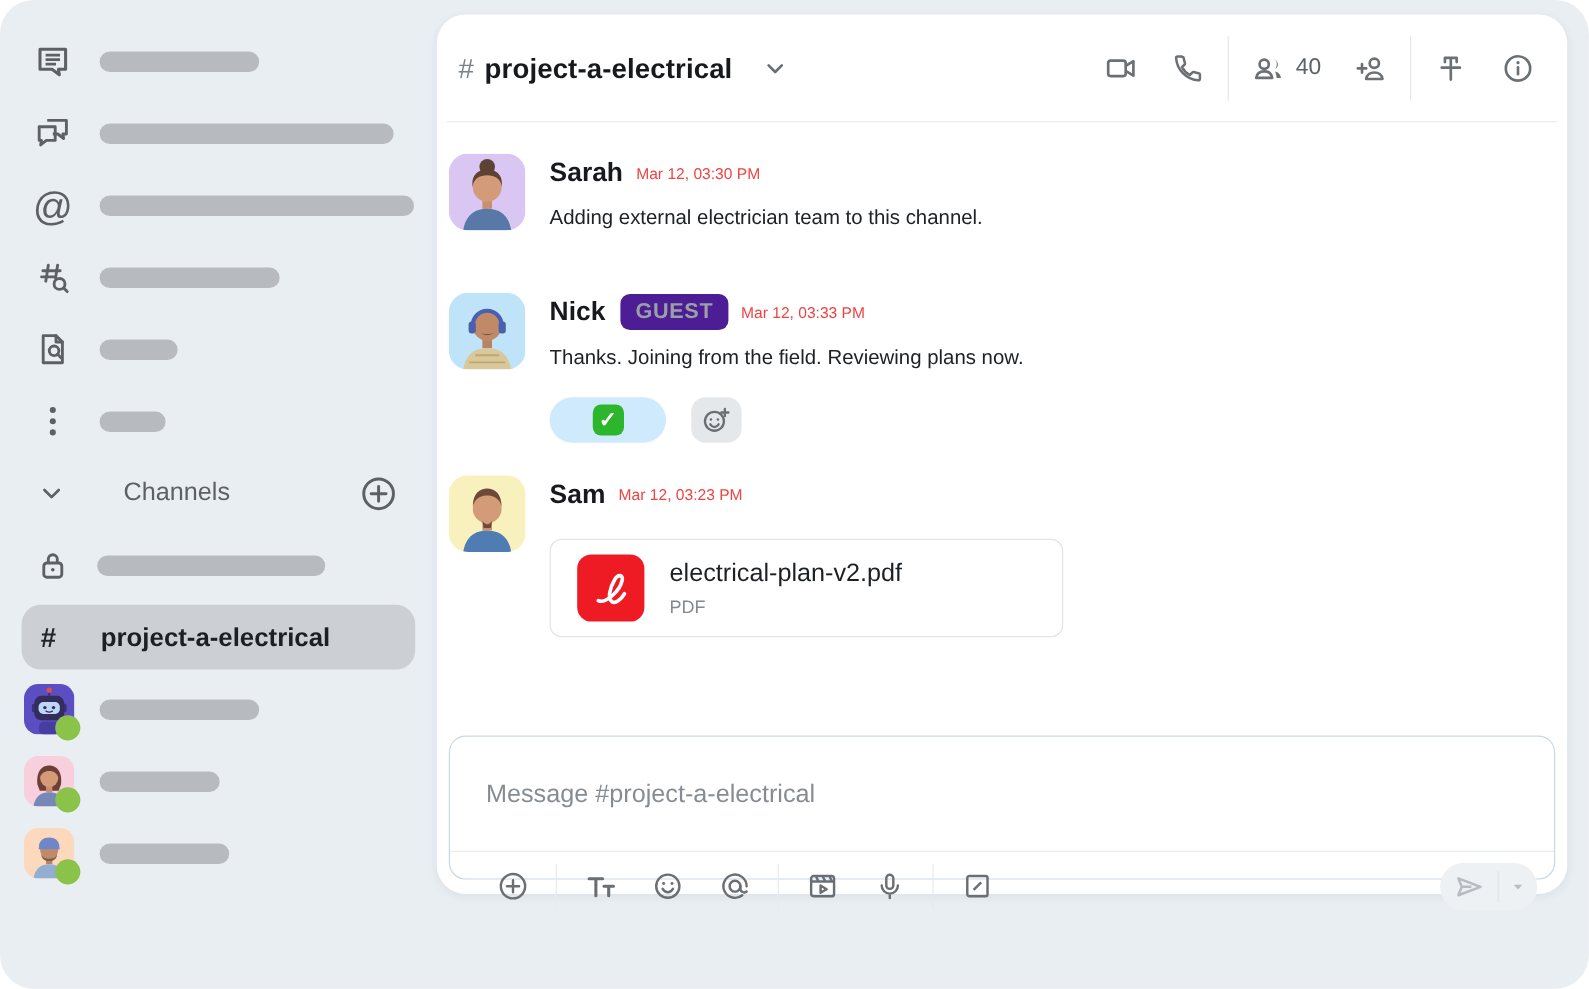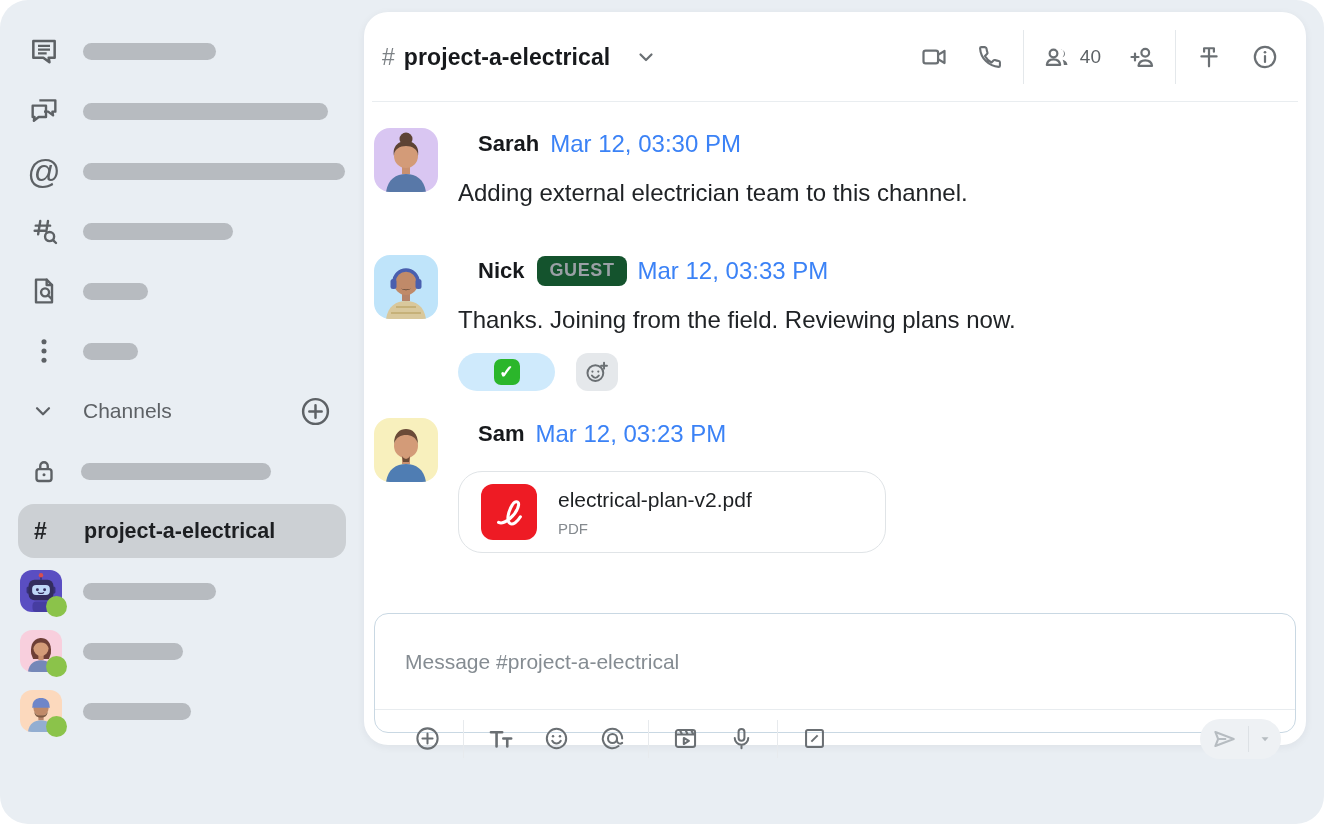--- a/index.html
+++ b/index.html
@@ -8,21 +8,21 @@
 
   
   .sidebar { position:absolute; left:0; top:0; width:364px; height:100%; padding-top:21px; }
   .srow { display:flex; align-items:center; height:60px; }
   .nav-row { padding-left:26px; cursor:pointer; }
   .nav-icon { width:36px; height:36px; color:#5d6165; display:flex; align-items:center; justify-content:center; flex:none; }
   .nav-icon svg { width:32px; height:32px; }
   .at-glyph { font-size:33px; font-weight:500; color:#5d6165; line-height:1; }
   .skel { height:17px; border-radius:9px; background:#b7bbc0; margin-left:21px; flex:none; }
 
-  .section-row { padding:0 32px 0 30px; color:#5d6165; }
+  .section-row { padding:0 32px 0 30px; color:#5d6165;gap:20px; }
   .chev { width:26px; height:26px; color:#5d6165; flex:none; }
   .section-label { font-size:21px; color:#5d6165; margin-left:27px; }
   .plus-btn { margin-left:auto; width:33px; height:33px; color:#5d6165; cursor:pointer; flex:none; }
   .plus-btn svg, .chev svg { width:100%; height:100%; }
 
   .lock-row { padding-left:28px; }
   .lock-ic { width:32px; height:32px; color:#5d6165; display:flex; align-items:center; justify-content:center; flex:none; }
 
   .sel-row { padding:0 18px; }
   .sel-pill { width:100%; height:54px; background:#ccd0d4; border-radius:16px; display:flex; align-items:center; padding:0 16px; cursor:pointer; }
@@ -48,34 +48,34 @@
   .hd-sep { width:1px; height:54px; background:#e4e8eb; margin:0 18px; flex:none; }
   .hd-count { font-size:19px; color:#5d6266; margin-left:8px; }
   .gap26 { margin-left:26px; }
 
   
   .messages { padding:26px 24px 0 10px; }
   .msg { display:flex; }
   .avatar { width:64px; height:64px; border-radius:16px; flex:none; overflow:hidden; }
   .avatar svg { width:100%; height:100%; display:block; }
   .msg-body { margin-left:20px; padding-top:1px; }
-  .msg-head { display:flex; align-items:center; height:30px;margin-left:20px; }
+  .msg-head { display:flex; align-items:center; height:30px; }
   .author { font-size:22px; font-weight:700; color:#17191c; }
-  .ts { font-size:24px; color:#3b82f6; margin-left:11px;text-align:center; }
-  .badge { font-size:18px; font-weight:600; letter-spacing:0.6px; color:#9aa0a5; background:#14532d; border-radius:8px; padding:4px 12px 5px; margin-left:13px; }
-  .msg-text { font-size:24px; color:#202326; margin-top:20px; line-height:28px; }
+  .ts { font-size:13px; color:#ef4444; margin-left:11px;text-align:center; }
+  .badge { font-size:18px; font-weight:600; letter-spacing:0.6px; color:#9aa0a5; background:#4c1d95; border-radius:8px; padding:4px 12px 5px; margin-left:13px; }
+  .msg-text { font-size:17px; color:#202326; margin-top:9px; line-height:28px; }
   .mb1 { margin-bottom:48px; } .mb2 { margin-bottom:27px; }
 
   .reactions { display:flex; align-items:center; gap:21px; margin-top:19px; }
   .reaction-pill { width:97px; height:38px; border-radius:19px; background:#cfeafc; display:flex; align-items:center; justify-content:center; cursor:pointer; }
   .check-tile { width:26px; height:26px; border-radius:7px; background:#2bb62b; color:#fff; font-size:18px; font-weight:700; display:flex; align-items:center; justify-content:center; }
   .add-reaction { width:42px; height:38px; border-radius:12px; background:#e5e8eb; color:#6a6f73; display:flex; align-items:center; justify-content:center; cursor:pointer; }
   .add-reaction svg { width:26px; height:26px; }
 
-  .attachment { margin-top:22px; width:428px; height:82px; background:#fff; border:1.5px solid #e0e4e7; border-radius:24px; display:flex; align-items:center; padding-left:22px; cursor:pointer; }
+  .attachment { margin-top:22px; width:428px; height:82px; background:#fff; border:1.5px solid #e0e4e7; border-radius:10px; display:flex; align-items:center; padding-left:22px; cursor:pointer; }
   .pdf-tile { width:56px; height:56px; border-radius:12px; background:#ee1b24; display:flex; align-items:center; justify-content:center; flex:none; }
   .pdf-tile svg { width:38px; height:38px; }
   .file-meta { margin-left:21px; }
   .file-name { font-size:21px; color:#1d2023; }
   .file-type { font-size:15px; color:#84898e; margin-top:8px; }
 
   
   .composer { position:absolute; left:10px; right:10px; bottom:12px; height:120px; border:1.5px solid #c9d8e3; border-radius:14px; background:#fff; }
   .composer-input { height:96px; display:flex; align-items:center; padding:0 30px; border-bottom:1px solid #e8ecef; }
   .composer-input input { width:100%; border:none; outline:none; font-family:"Liberation Sans", sans-serif; font-size:21px; color:#33383c; background:transparent; }

